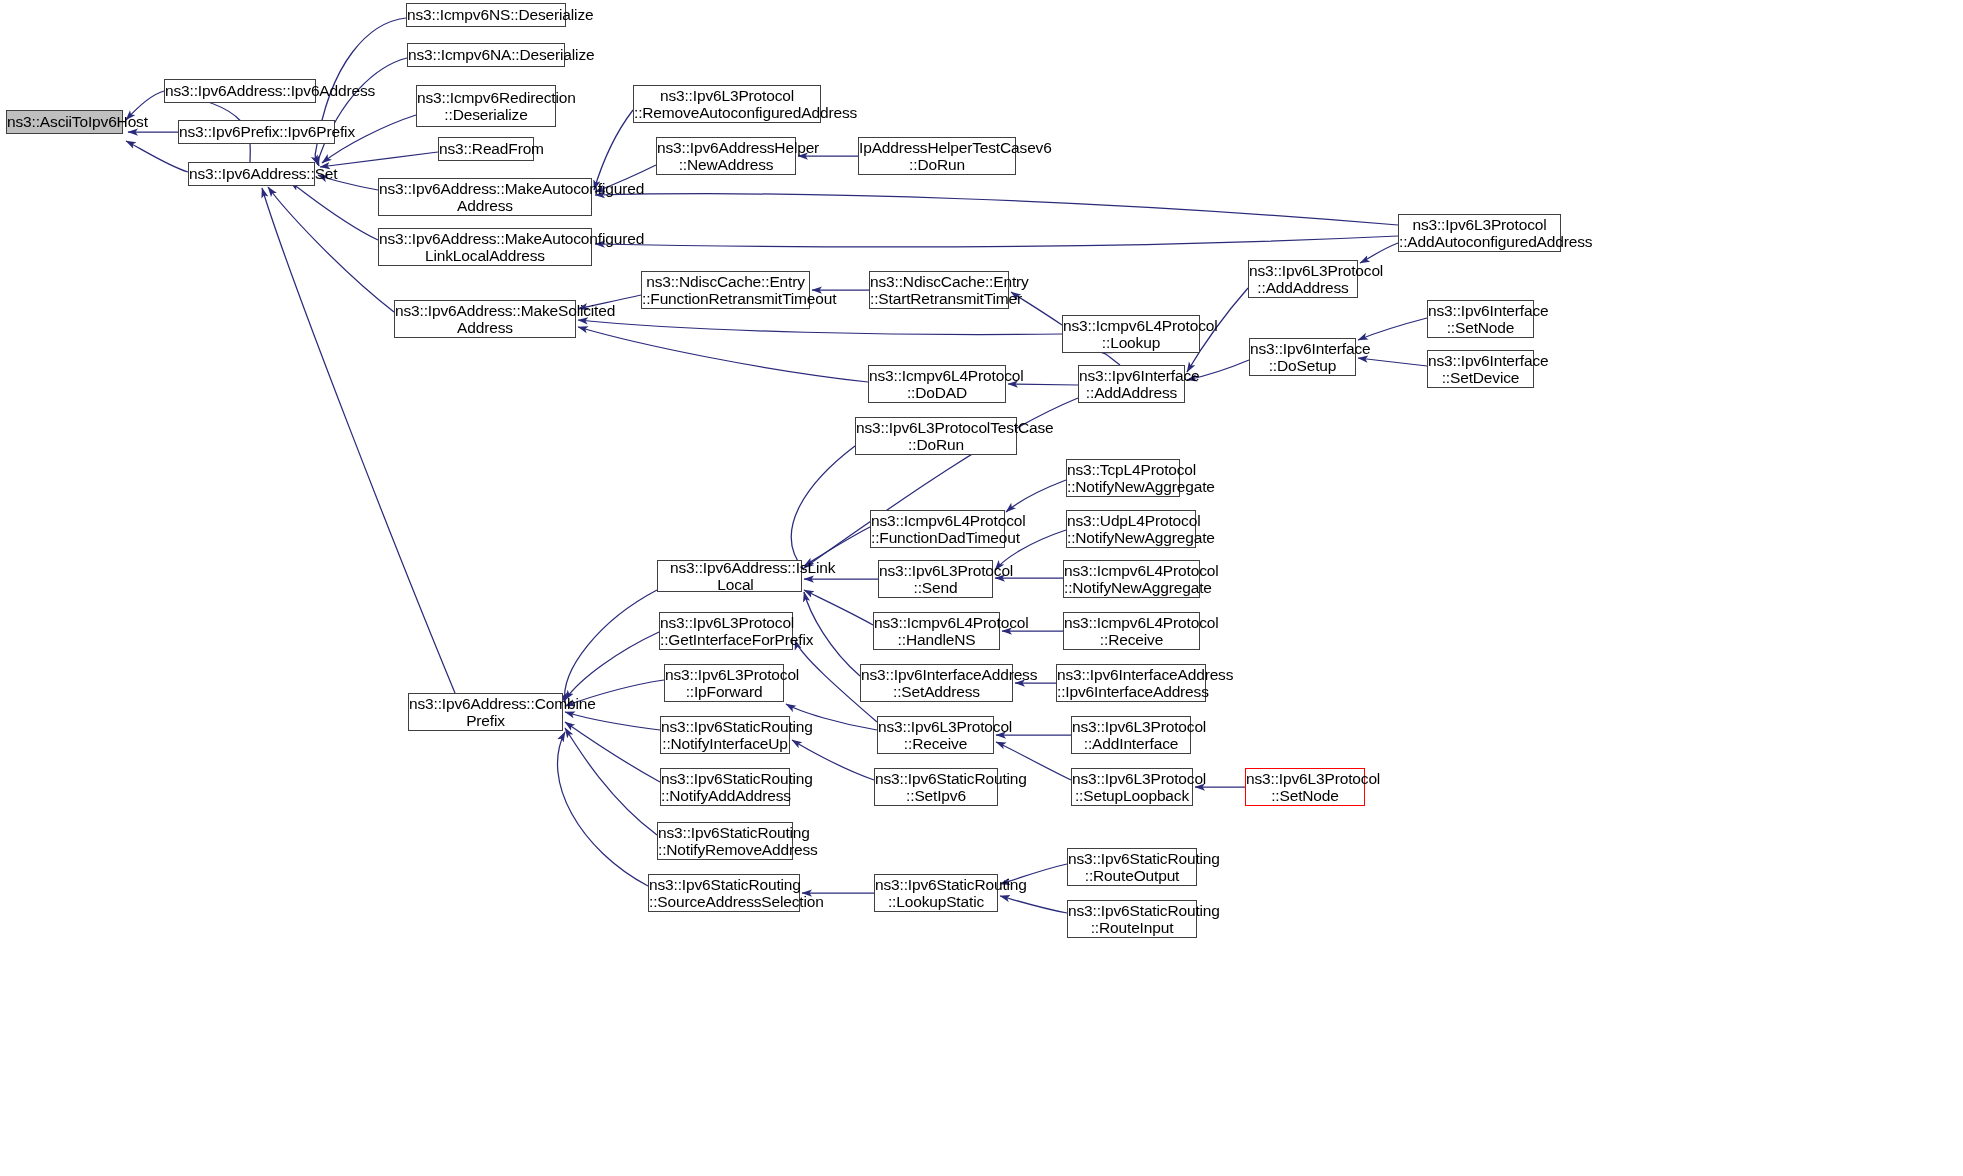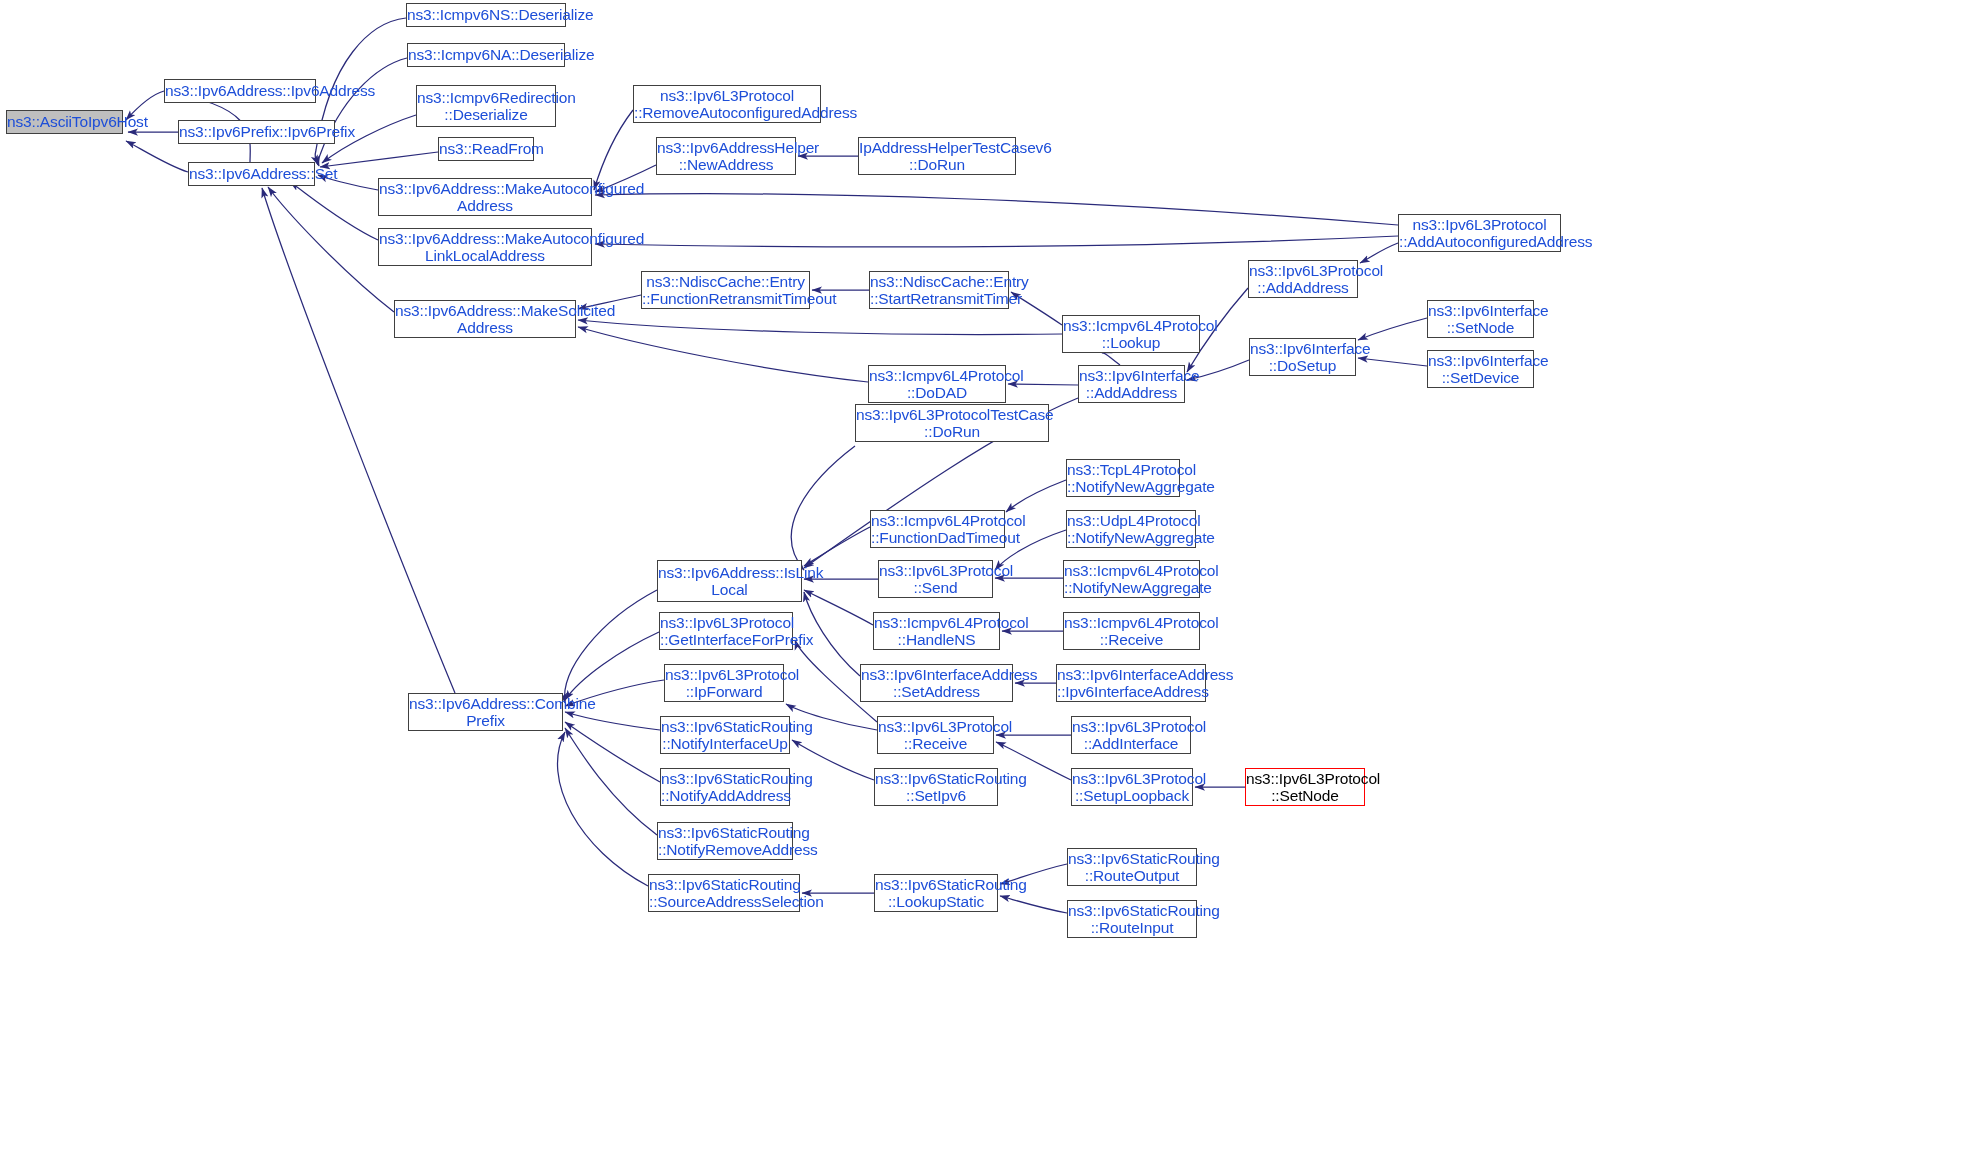--- a/index.html
+++ b/index.html
@@ -21,21 +21,21 @@
     top: 0;
     width: 1963px;
     height: 1176px;
     pointer-events: none;
   }
   .node {
     position: absolute;
     box-sizing: border-box;
     border: 1.4px solid #404040;
     background: #ffffff;
-    color: #1d4ed8;
+    color: #000000;
     font-size: 15.5px;
     line-height: 1.12;
     display: flex;
     align-items: center;
     justify-content: center;
     text-align: center;
     letter-spacing: -0.15px;
     white-space: pre-line;
     z-index: 2;
     cursor: pointer;
@@ -159,31 +159,31 @@
     <div class="node" style="left: 1248px; top: 260px; width: 110px; height: 38px;"><span>ns3::Ipv6L3Protocol
 ::AddAddress</span></div>
     <div class="node" style="left: 1398px; top: 214px; width: 163px; height: 38px;"><span>ns3::Ipv6L3Protocol
 ::AddAutoconfiguredAddress</span></div>
     <div class="node" style="left: 1249px; top: 338px; width: 107px; height: 38px;"><span>ns3::Ipv6Interface
 ::DoSetup</span></div>
     <div class="node" style="left: 1427px; top: 300px; width: 107px; height: 38px;"><span>ns3::Ipv6Interface
 ::SetNode</span></div>
     <div class="node" style="left: 1427px; top: 350px; width: 107px; height: 38px;"><span>ns3::Ipv6Interface
 ::SetDevice</span></div>
-    <div class="node" style="left: 855px; top: 404px; width: 194px; height: 38px;"><span>ns3::Ipv6L3ProtocolTestCase
+    <div class="node" style="left: 855px; top: 417px; width: 162px; height: 38px;"><span>ns3::Ipv6L3ProtocolTestCase
 ::DoRun</span></div>
     <div class="node" style="left: 1066px; top: 459px; width: 114px; height: 38px; text-align: right;"><span>ns3::TcpL4Protocol
 ::NotifyNewAggregate</span></div>
     <div class="node" style="left: 1066px; top: 510px; width: 130px; height: 38px;"><span>ns3::UdpL4Protocol
 ::NotifyNewAggregate</span></div>
     <div class="node" style="left: 1063px; top: 560px; width: 137px; height: 38px;"><span>ns3::Icmpv6L4Protocol
 ::NotifyNewAggregate</span></div>
     <div class="node" style="left: 870px; top: 510px; width: 135px; height: 38px;"><span>ns3::Icmpv6L4Protocol
 ::FunctionDadTimeout</span></div>
-    <div class="node" style="left: 657px; top: 560px; width: 145px; height: 42px;"><span>ns3::Ipv6Address::IsLink
+    <div class="node" style="left: 657px; top: 560px; width: 145px; height: 32px; padding-left: 12px;"><span>ns3::Ipv6Address::IsLink
 Local</span></div>
     <div class="node" style="left: 878px; top: 560px; width: 115px; height: 38px;"><span>ns3::Ipv6L3Protocol
 ::Send</span></div>
     <div class="node" style="left: 873px; top: 612px; width: 127px; height: 38px;"><span>ns3::Icmpv6L4Protocol
 ::HandleNS</span></div>
     <div class="node" style="left: 1063px; top: 612px; width: 137px; height: 38px;"><span>ns3::Icmpv6L4Protocol
 ::Receive</span></div>
     <div class="node" style="left: 659px; top: 612px; width: 134px; height: 38px;"><span>ns3::Ipv6L3Protocol
 ::GetInterfaceForPrefix</span></div>
     <div class="node" style="left: 860px; top: 664px; width: 153px; height: 38px;"><span>ns3::Ipv6InterfaceAddress

